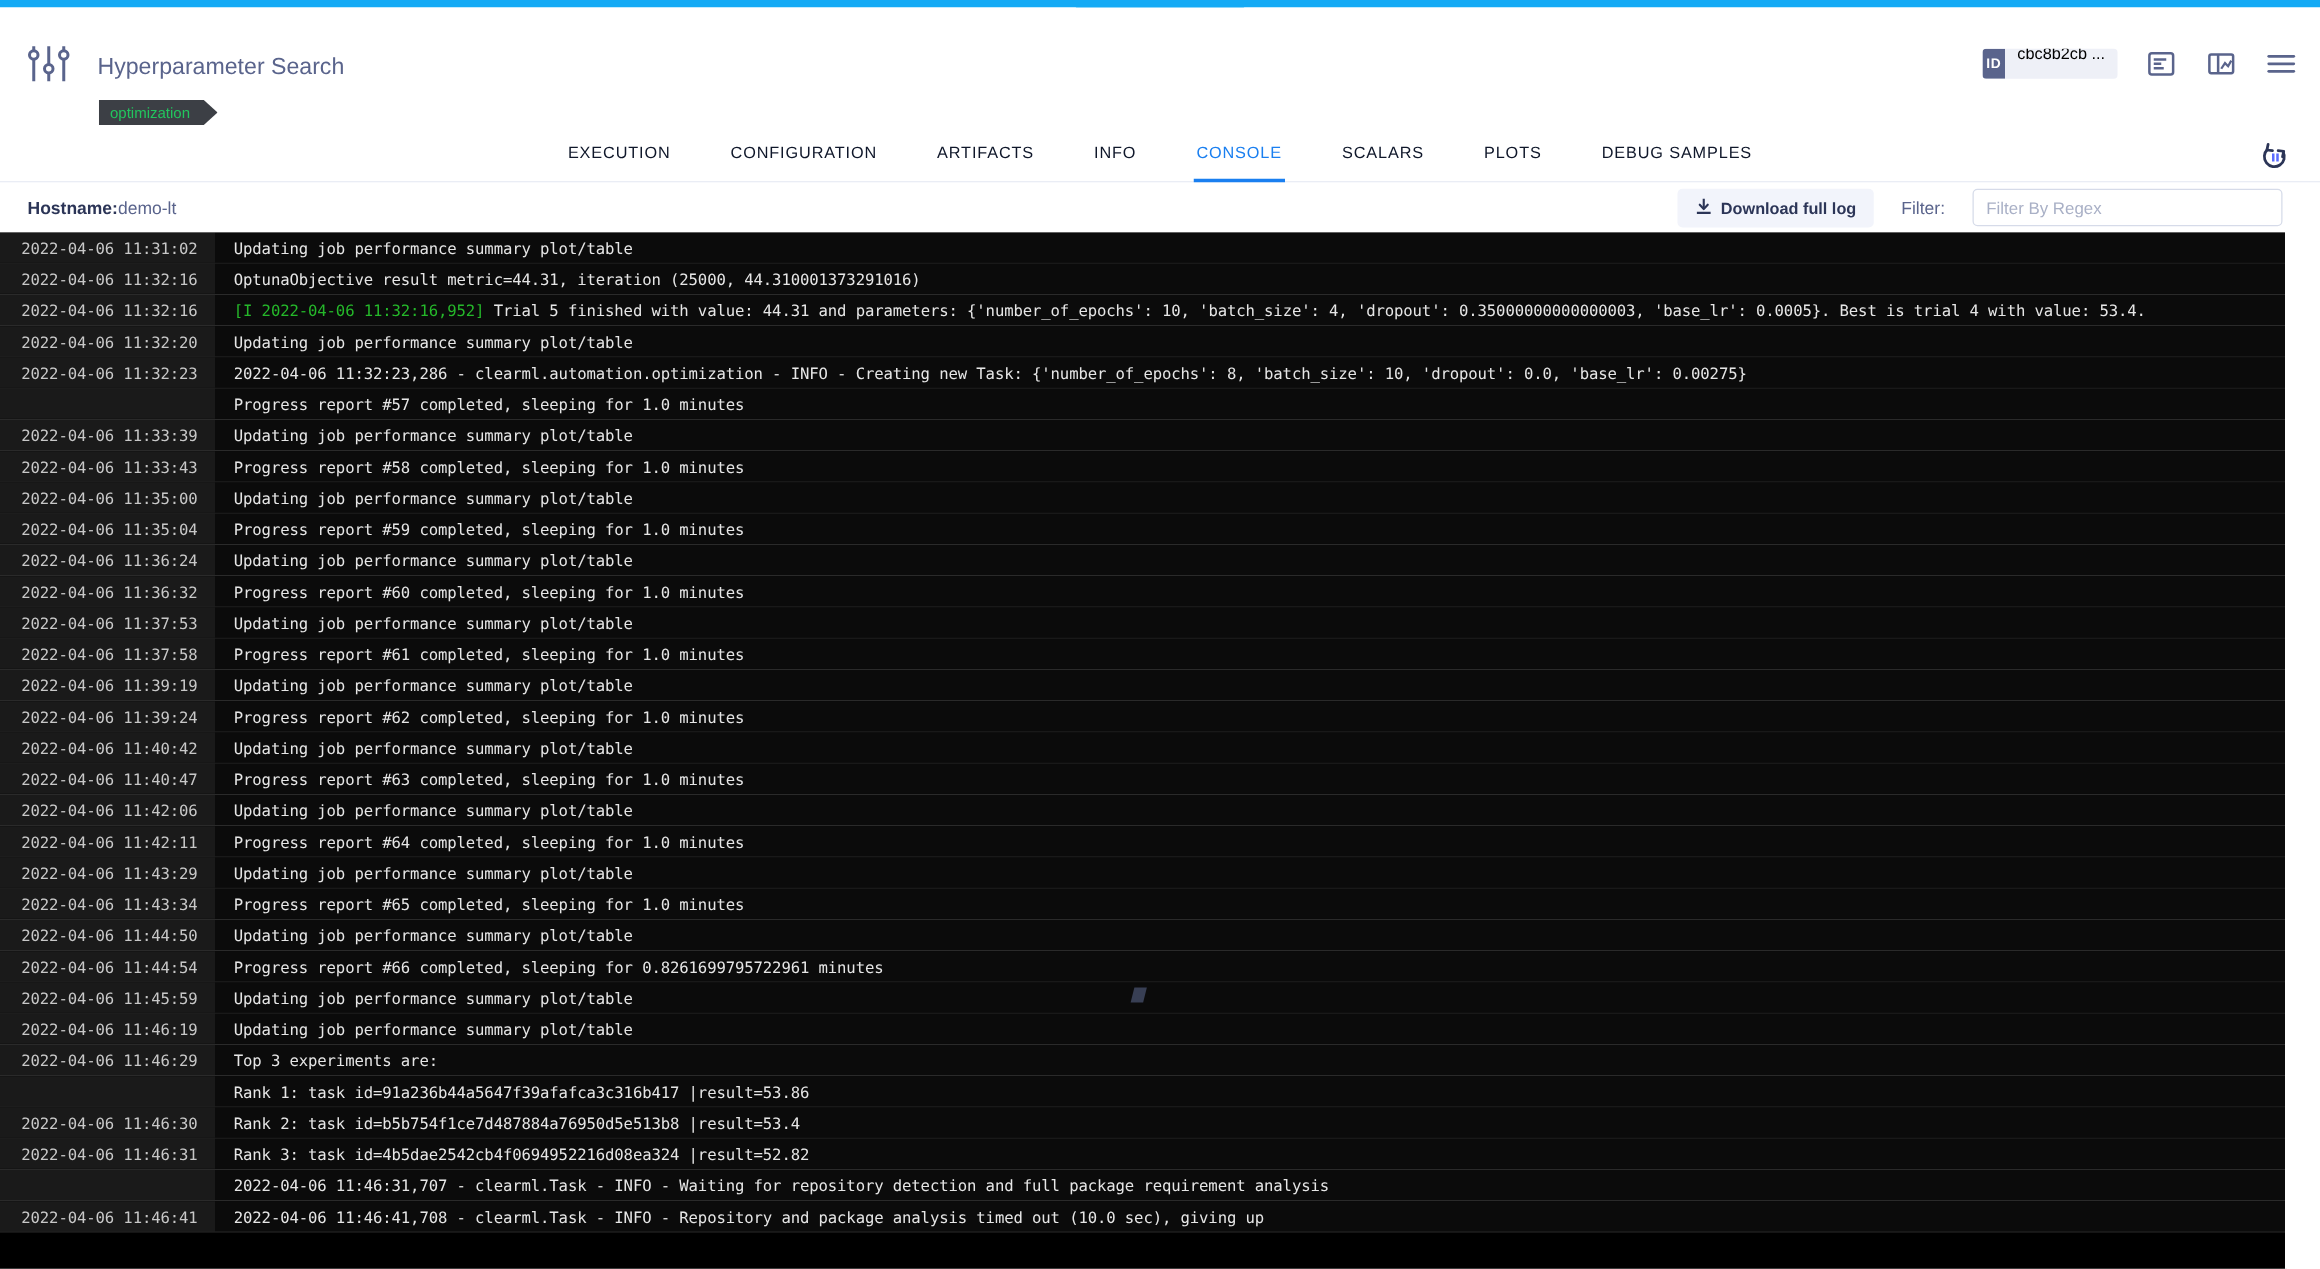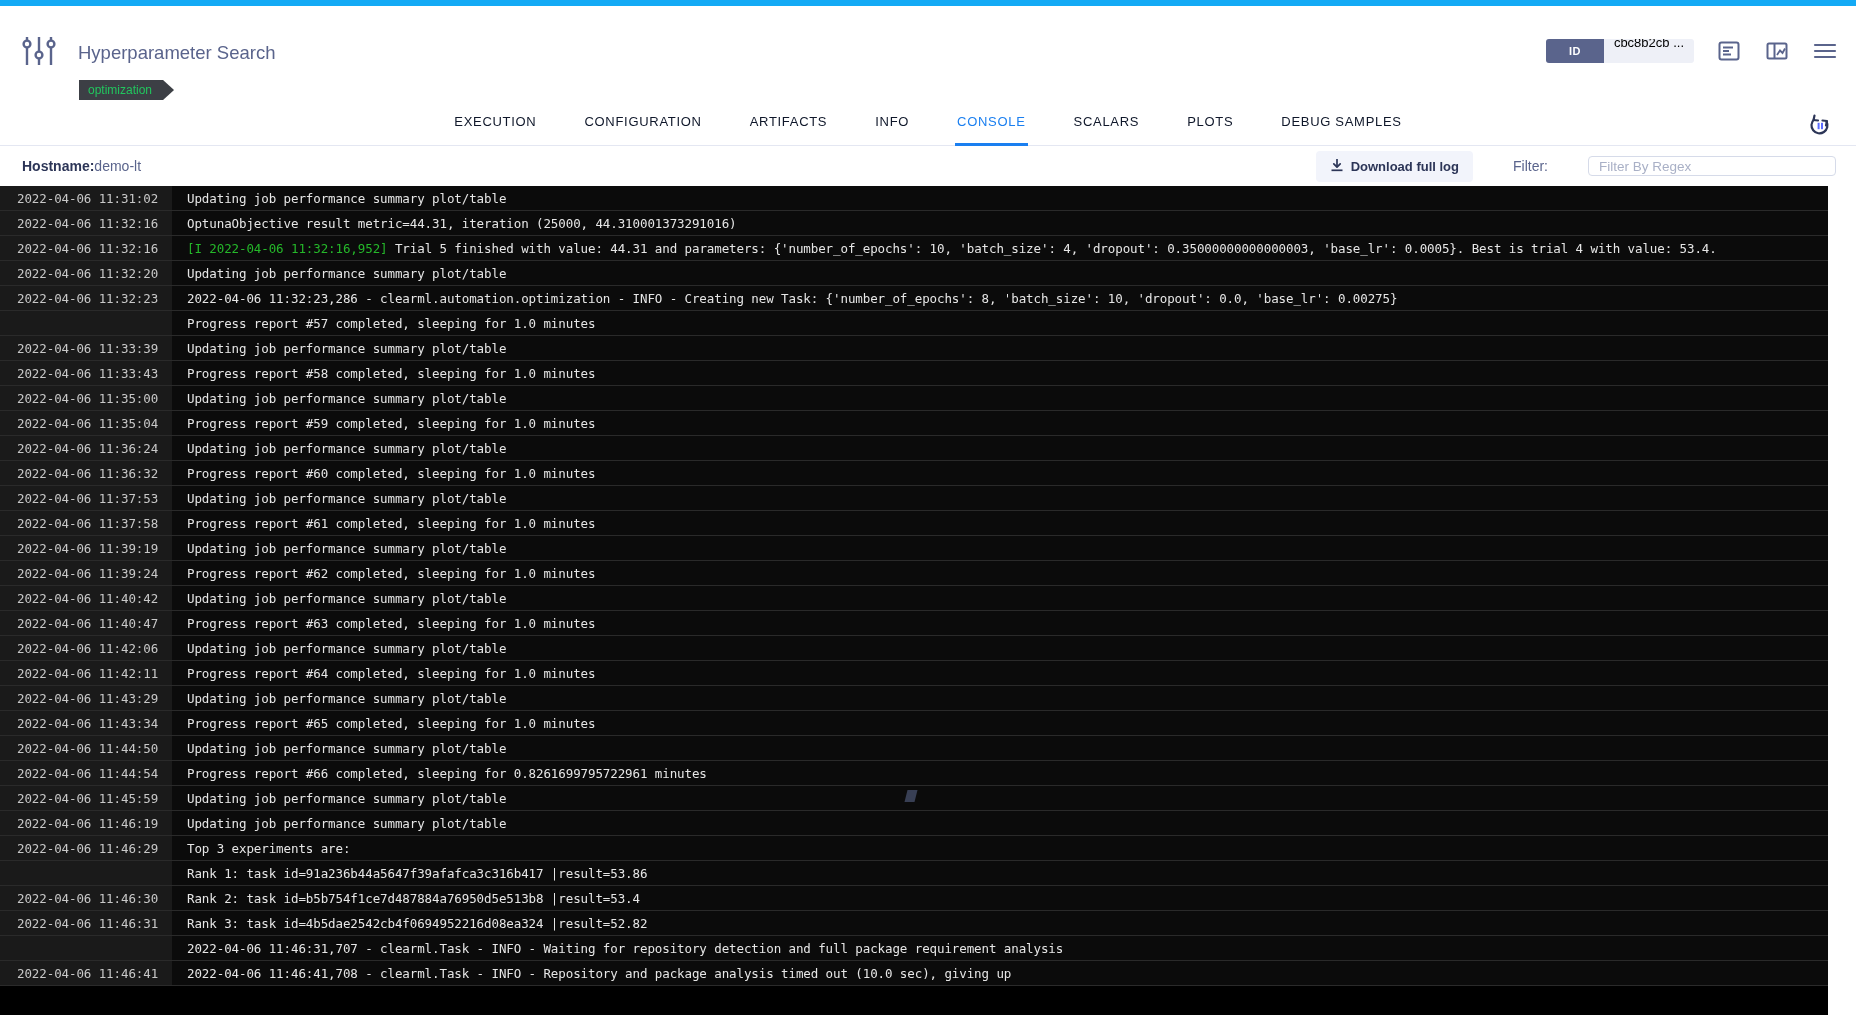--- a/index.html
+++ b/index.html
@@ -46,21 +46,21 @@
     padding-right: 22px;
   }
 
   .hdr-right { position: absolute; right: 18px; top: 32px; display: flex; align-items: center; gap: 22px; }
   .id-badge {
     display: flex; align-items: center; height: 24px;
     background: #eef0f7; border-radius: 3px; overflow: hidden;
   }
   .id-badge .id-key {
     background: #5a648c; color: #fff; font-size: 11px; font-weight: bold;
-    padding: 0 23px; height: 24px; line-height: 24px; letter-spacing: .4px;
+    padding: 0 3px; height: 24px; line-height: 24px; letter-spacing: .4px;
   }
   .id-badge .id-val {
     color: #000000; font-size: 13px; padding: 0 10px; height: 40px; line-height: 24px;
     font-family: "Liberation Sans", sans-serif;
   }
   .hdr-btn { width: 26px; height: 26px; display: flex; align-items: center; justify-content: center; cursor: pointer; }
 
   
   .tabbar {
     position: absolute; top: 104px; left: 0; width: 1856px; height: 42px;
@@ -77,30 +77,30 @@
   }
   .refresh-btn { position: absolute; right: 22px; top: 8px; width: 28px; height: 28px; cursor: pointer; }
 
   
   .toolbar {
     position: absolute; top: 146px; left: 0; width: 1856px; height: 40px;
     background: #fff; display: flex; align-items: center;
   }
   .hostname { margin-left: 22px; font-size: 14px; color: #5a648c; }
   .hostname b { color: #2c3557; font-weight: bold; }
-  .toolbar-right { margin-left: auto; display: flex; align-items: center; gap: 40px; padding-right: 20px; }
+  .toolbar-right { margin-left: auto; display: flex; align-items: center; gap: 22px; padding-right: 30px; }
   .dl-btn {
     display: flex; align-items: center; gap: 7px;
     background: #f2f4fb; border: none; border-radius: 4px;
     padding: 7px 14px; font-size: 13px; color: #2c3557; font-weight: bold; cursor: pointer;
     font-family: "Liberation Sans", sans-serif;
   }
   .filter-label { font-size: 14px; color: #5a648c; }
   .filter-input {
-    width: 248px; height: 20px; border: 1px solid #d6dbe9; border-radius: 4px;
+    width: 248px; height: 30px; border: 1px solid #d6dbe9; border-radius: 4px;
     padding: 0 10px; font-size: 13.5px; color: #2c3557; outline: none;
     font-family: "Liberation Sans", sans-serif; background: #fff;
   }
   .filter-input::placeholder { color: #a9b0c6; }
 
   
   .console {
     position: absolute; top: 186px; left: 0; width: 1828px; height: 829px;
     background: #000000; overflow: hidden;
   }

